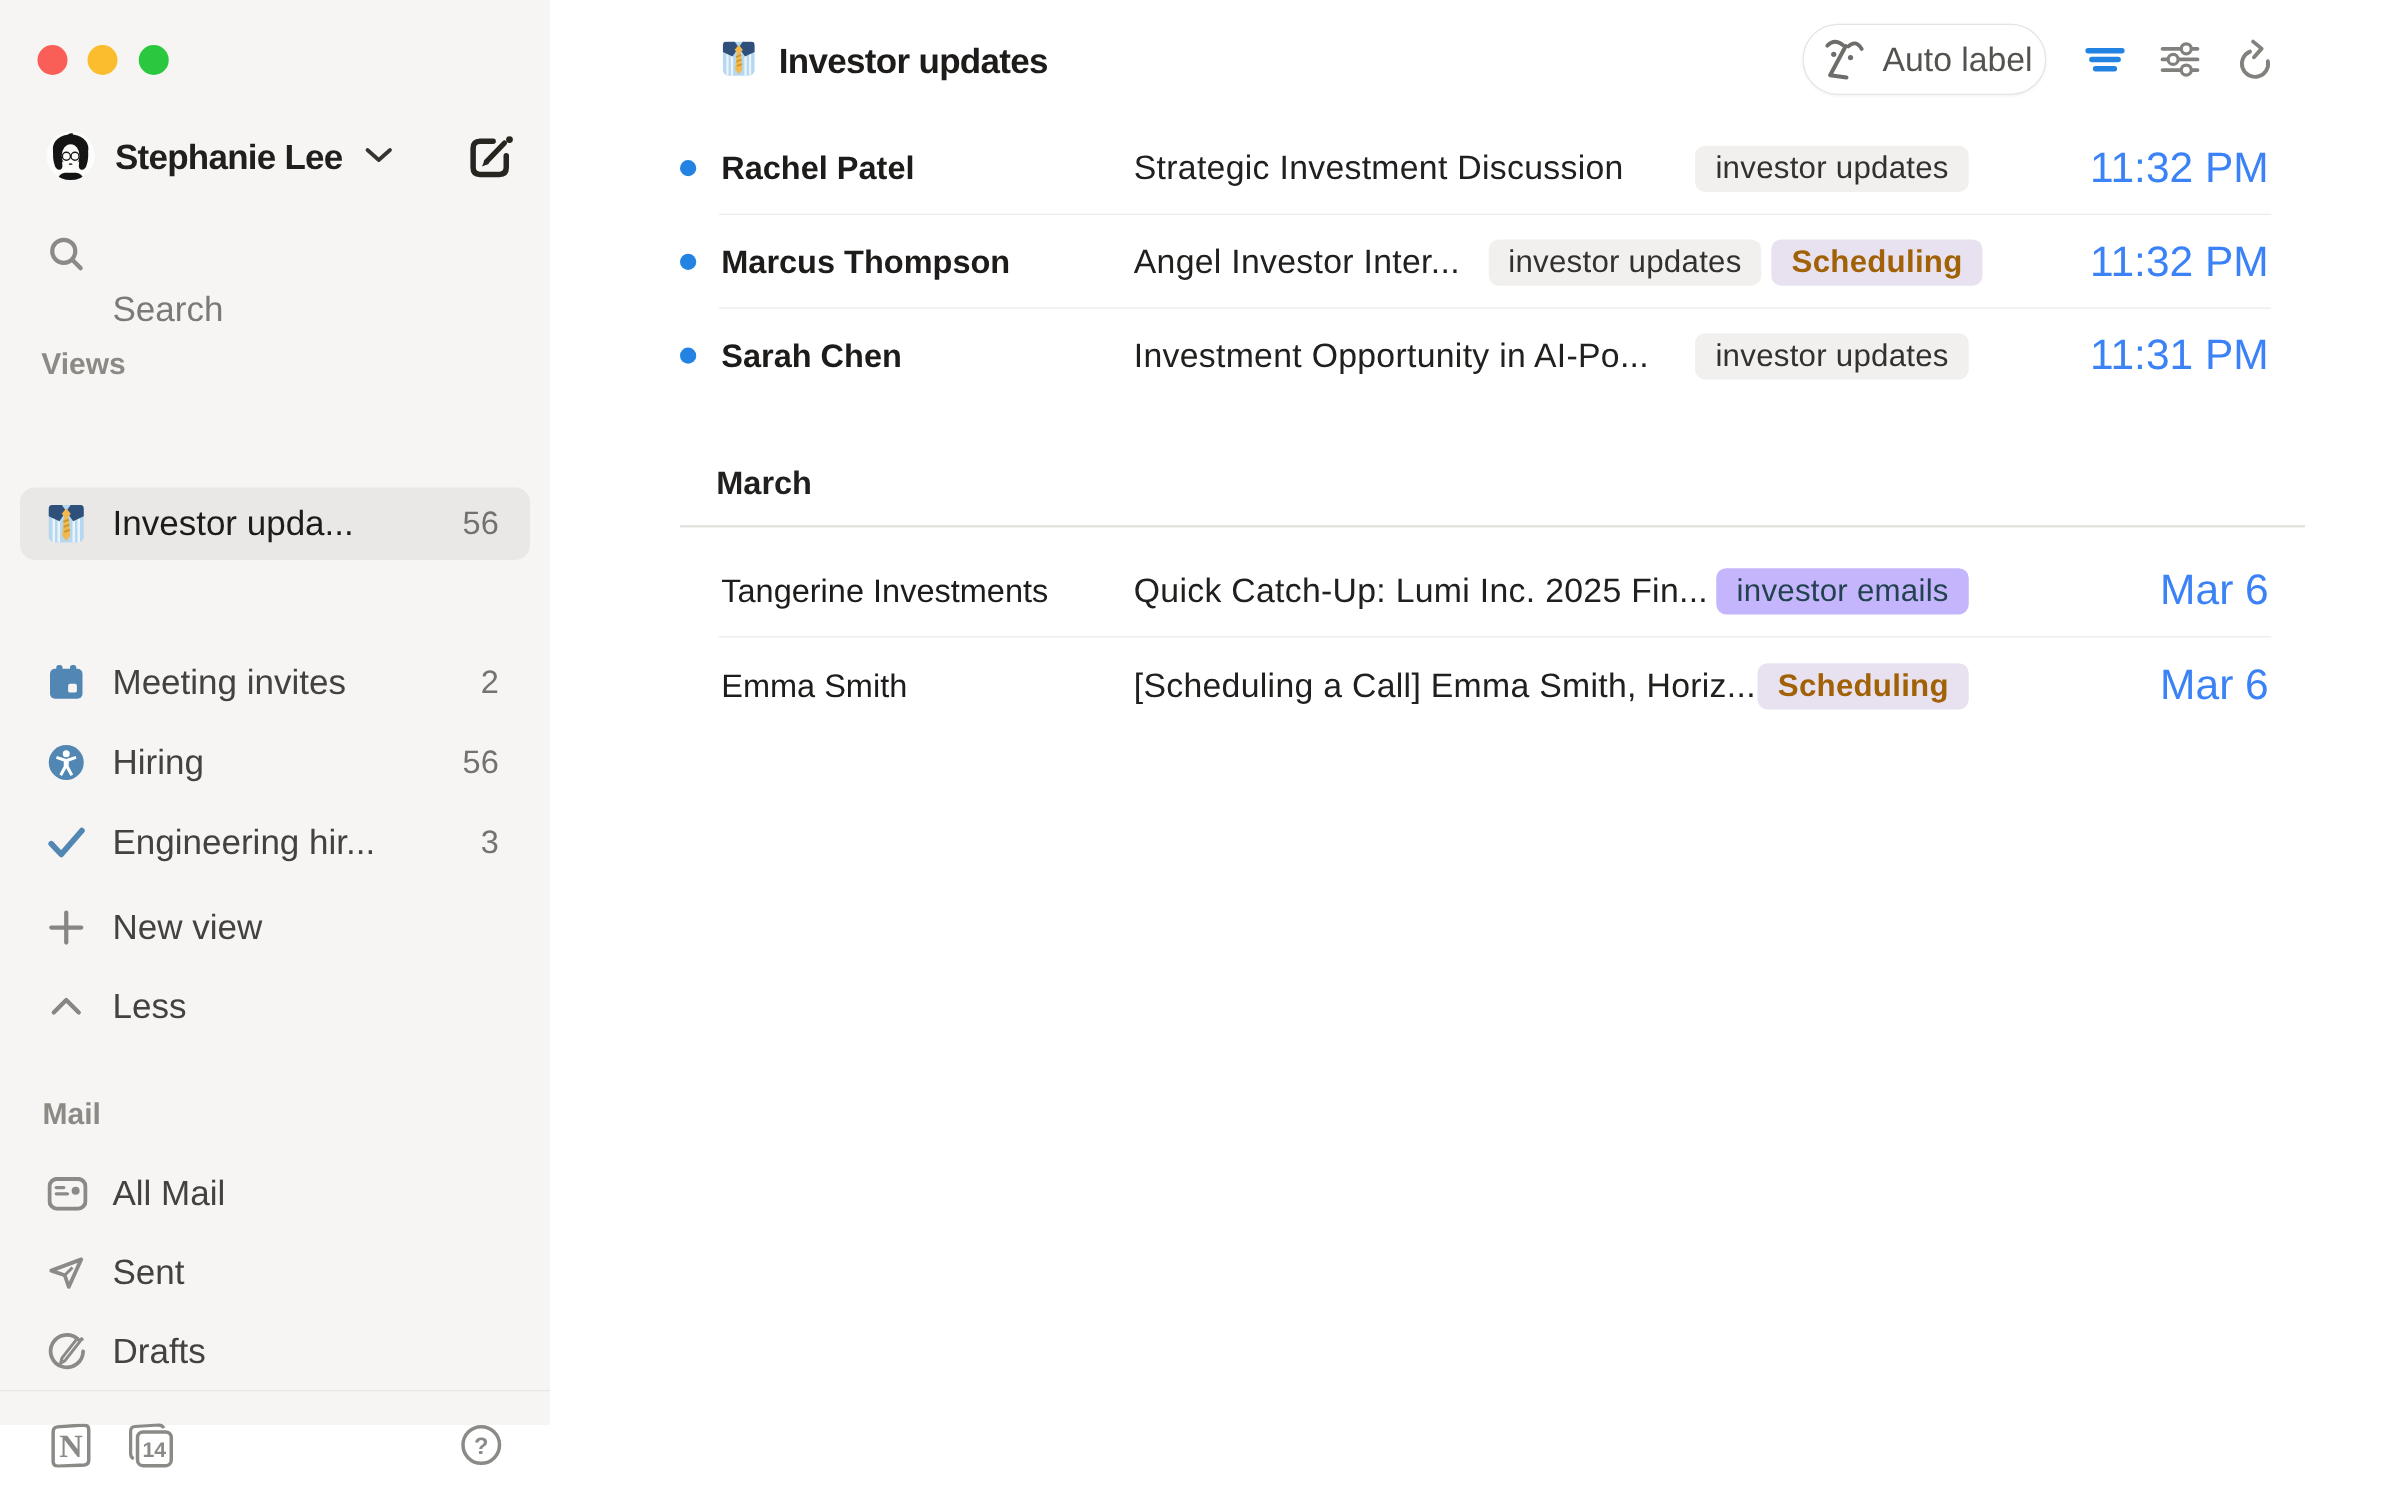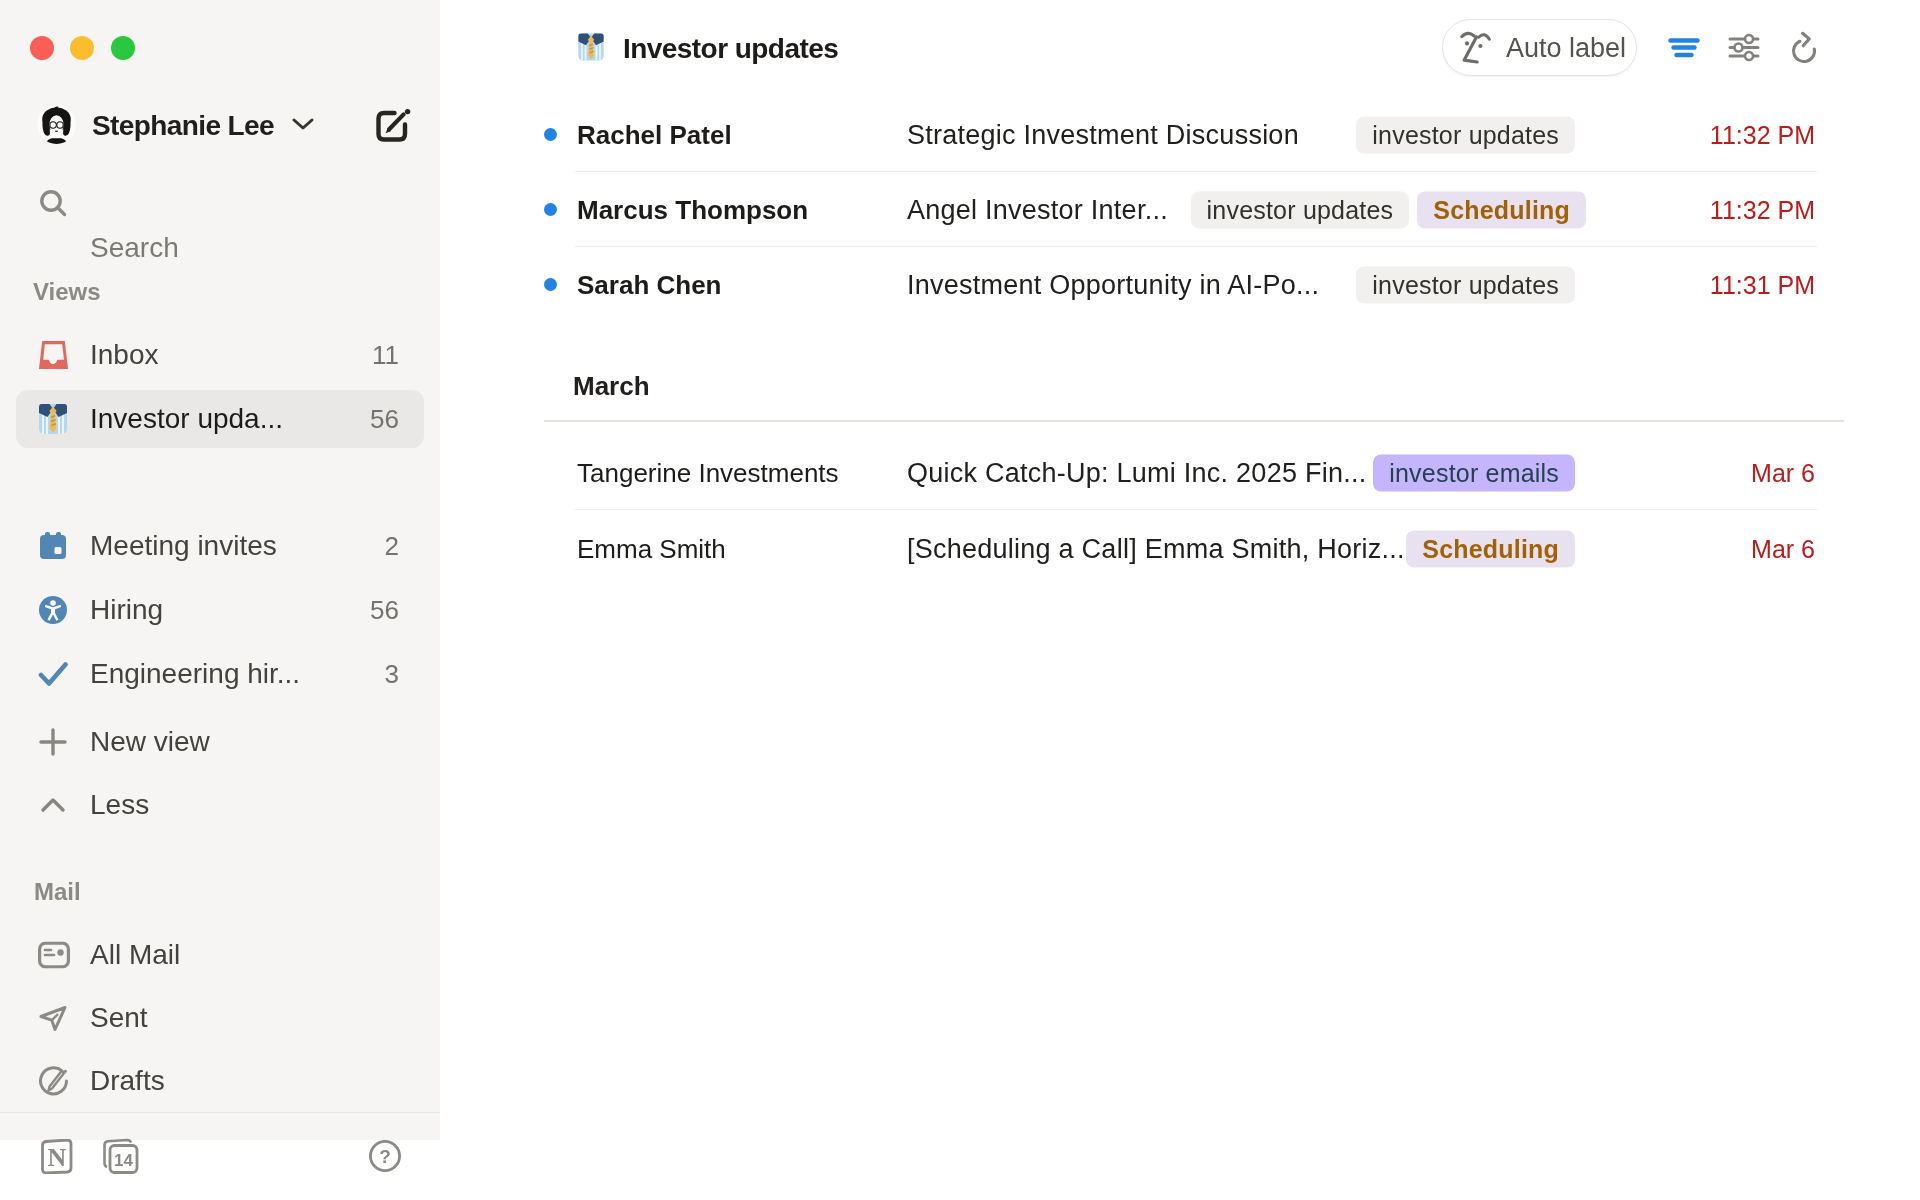--- a/index.html
+++ b/index.html
@@ -15,21 +15,21 @@
   .scount { position:absolute; right:41px; top:50%; transform:translateY(-50%);
     font-size:26px; color:#73726e; }
   .shead { position:absolute; left:33px; font-size:24px; font-weight:600; color:#8b8a85; }
   .sel { position:absolute; left:16px; width:408px; background:#e9e8e6; border-radius:12px; }
   
   .row-name { position:absolute; left:137px; top:50%; transform:translateY(-50%);
     font-size:26px; font-weight:700; color:#1d1c1a; white-space:nowrap; }
   .row-subj { position:absolute; left:467px; top:50%; transform:translateY(-50%);
     font-size:27px; letter-spacing:0.25px; color:#21201e; white-space:nowrap; }
   .row-time { position:absolute; right:105px; top:50%; transform:translateY(-50%);
-    font-size:25px; color:#b91c1c; white-space:nowrap; }
+    font-size:34px; color:#3b82f6; white-space:nowrap; }
   .dot { position:absolute; left:104px; top:50%; margin-top:-6.5px; width:13px; height:13px;
     border-radius:50%; background:#2383e2; }
   .tags { position:absolute; right:345px; top:50%; transform:translateY(-50%);
     display:flex; gap:8px; }
   .tag { height:37px; line-height:37px; padding:0 16px; border-radius:8px;
     font-size:25px; font-weight:500; letter-spacing:0.2px; white-space:nowrap; }
   .tag.gray { background:#f1f0ee; color:#32312d; }
   .tag.purple { background:#e8e2f0; color:#a16207; font-weight:600; }
   .tag.blue { background:#c4b5fd; color:#234250; }
   .sep { position:absolute; left:575px; right:103px; height:1px; background:#ececea; }
@@ -76,28 +76,20 @@
   <svg class="abs" style="left:38px; top:188px;" width="30" height="30" viewBox="0 0 30 30">
     <circle cx="13" cy="13" r="9.2" fill="none" stroke="#8b8a86" stroke-width="3.4"></circle>
     <line x1="19.8" y1="19.8" x2="26.5" y2="26.5" stroke="#8b8a86" stroke-width="3.4" stroke-linecap="round"></line>
   </svg>
   <div class="abs" style="left:90px; top:187px; font-size:28px; color:#7b7a76;margin-top:45px;">Search</div>
 
   <div class="shead" style="top:278px;">Views</div>
 
   <div class="sel" style="top:390px; height:58px;"></div>
 
-  <div class="srow" style="top:323px;" id="r-inbox">
-    <svg class="sicon" width="31" height="31" viewBox="0 0 31 31">
-      <path d="M4.2 1.5 H26.8 L30 29.5 H1 Z" fill="#e0695e"></path>
-      <path d="M6.8 4.8 H24.2 L26 20.3 H19.2 Q18 24.7 14.9 24.6 Q11.8 24.5 11 20.3 H5.2 Z" fill="#f6f5f4"></path>
-    </svg>
-    <div class="slabel">Inbox</div>
-      <div class="scount">11</div>
-  </div>
 
   <div class="srow" style="top:387px;">
     <svg class="sicon" width="30" height="31" viewBox="0 0 30 31">
       <rect x="1" y="0.5" width="28" height="30" rx="5" fill="#b6d7f0"></rect>
       <path d="M5 0.5 V30.5 M9 2 V30.5 M21 2 V30.5 M25 0.5 V30.5" stroke="#e9f4fb" stroke-width="2"></path>
       <path d="M3.5 0.5 Q1 0.5 1 3.5 L1 9.5 L9.5 13.5 L15 5.5 L11.5 0.5 Z" fill="#30507c"></path>
       <path d="M26.5 0.5 Q29 0.5 29 3.5 L29 9.5 L20.5 13.5 L15 5.5 L18.5 0.5 Z" fill="#30507c"></path>
       <path d="M15 3 L18.6 7.5 L15 12 L11.4 7.5 Z" fill="#f0b84e"></path>
       <path d="M13.2 10.5 L16.8 10.5 L18.2 25 L15 29 L11.8 25 Z" fill="#f0b84e"></path>
       <path d="M12.6 14 L17.2 12.2 M13 18 L17.6 16.2 M13.4 22 L17.9 20.2" stroke="#c9962f" stroke-width="1.5"></path>

